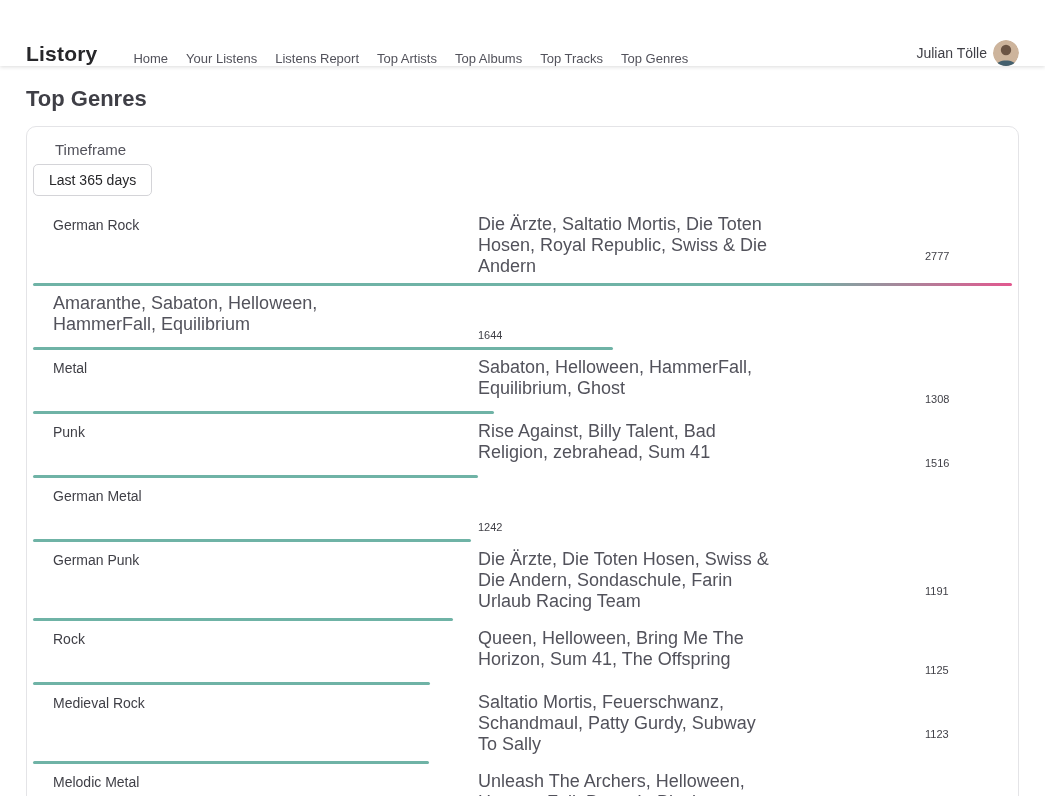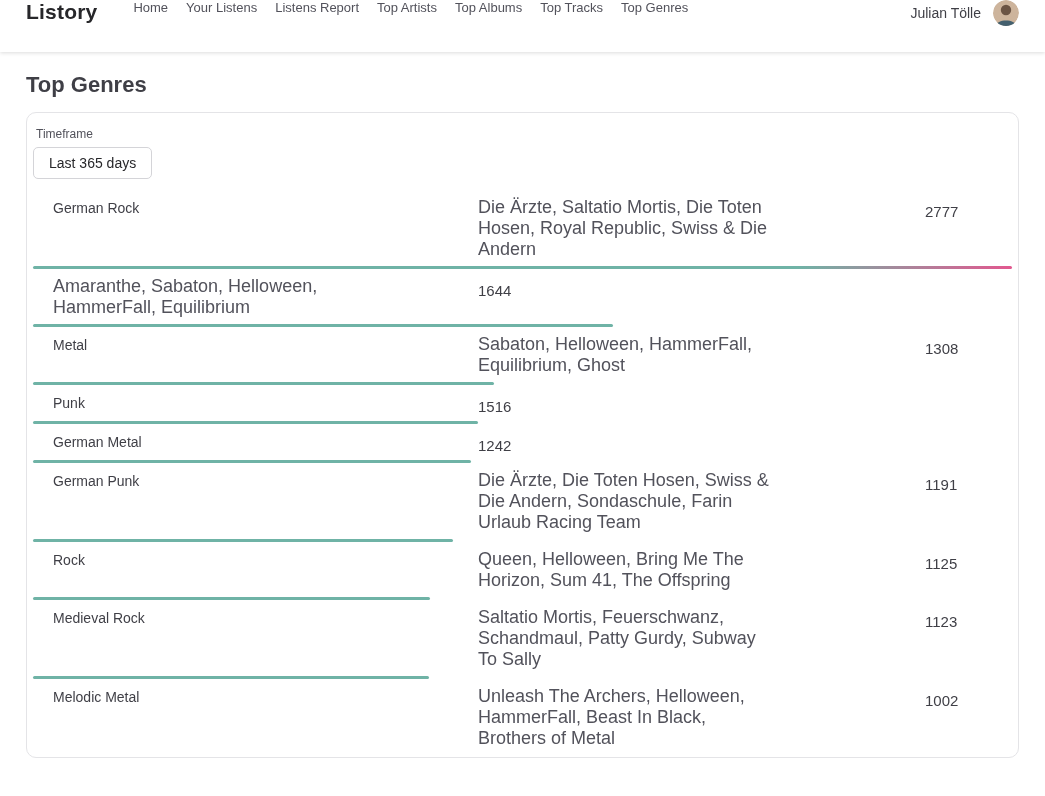--- a/index.html
+++ b/index.html
@@ -8,22 +8,22 @@
     width: 1045px;
     height: 796px;
     overflow: hidden;
     background: #ffffff;
     font-family: "Liberation Sans", sans-serif;
     color: #3f3f46;
   }
   
   header.navbar {
     display: flex;
-    align-items: flex-start;
-    height: 52px;
+    align-items: flex-end;
+    height: 66px;
     padding: 0 26px;
     background: #fff;
     box-shadow: 0 1px 4px rgba(0,0,0,.14);
     position: relative;
     z-index: 2;
   }
   .brand {
     font-size: 21px;
     font-weight: 800;
     color: #27272a;
@@ -32,21 +32,21 @@
     cursor: pointer;
   }
   nav.main-nav { display: flex; align-items: center; gap: 18px; }
   nav.main-nav a {
     font-size: 13px;
     color: #52525b;
     text-decoration: none;
     cursor: pointer;
     white-space: nowrap;
   }
-  .user-area { margin-left: auto; display: flex; align-items: center; gap: 12px; }
+  .user-area { margin-left: auto; display: flex; align-items: center; gap: 6px; }
   .user-name { font-size: 14px; color: #3f3f46; cursor: pointer; }
   .avatar {
     width: 26px; height: 26px;
     border-radius: 50%;
     overflow: hidden;
     display: block;
     flex: 0 0 auto;
     cursor: pointer;
   }
   
@@ -59,23 +59,23 @@
   }
   section.card {
     border: 1px solid #e4e4e7;
     border-radius: 10px;
     padding: 14px 0 4px;
     background: #fff;
   }
   .tf-block { padding: 0 6px 12px; }
   .tf-label {
     display: block;
-    font-size: 12px;
+    font-size: 15px;
     color: #52525b;
-    margin: 0 0 6px 3px;
+    margin: 0 0 6px 22px;
   }
   .tf-button {
     font-family: "Liberation Sans", sans-serif;
     font-size: 14px;
     color: #27272a;
     background: #fff;
     border: 1px solid #d4d4d8;
     border-radius: 5px;
     padding: 7px 15px;
     margin-left: 0;
@@ -95,23 +95,24 @@
     color: #3f3f46;
     padding-top: 3px;
   }
   .g-artists {
     font-size: 18px;
     line-height: 21px;
     color: #52525b;
     max-width: 300px;
   }
   .g-count {
-    font-size: 15px;
+    font-size: 11px;
     color: #3f3f46;
     padding-top: 6px;
+    margin-top: 30px;
   }
   .bar-track {
     height: 3px;
     margin: 2px 6px 1px;
     border-radius: 2px;
   }
   .bar-fill {
     height: 3px;
     border-radius: 2px;
     background-repeat: no-repeat;
@@ -181,20 +182,21 @@
       <div class="g-count">1308</div>
     </div>
     <div class="bar-track">
       <div class="bar-fill" style="width: 47.1012%; background-image: linear-gradient(90deg, rgb(111, 179, 166) 0%, rgb(111, 179, 166) 78%, rgb(226, 88, 143) 100%); background-size: 212.309% 100%;"></div>
     </div>
   </div>
 
   <div class="row">
     <div class="row-main">
       <div class="g-name">Punk</div>
+      <div class="g-artists">Rise Against, Billy Talent, Bad Religion, zebrahead, Sum 41</div>
       <div class="g-count">1516</div>
     </div>
     <div class="bar-track">
       <div class="bar-fill" style="width: 45.4807%; background-image: linear-gradient(90deg, rgb(111, 179, 166) 0%, rgb(111, 179, 166) 78%, rgb(226, 88, 143) 100%); background-size: 219.873% 100%;"></div>
     </div>
   </div>
 
   <div class="row">
     <div class="row-main">
       <div class="g-name">German Metal</div>

